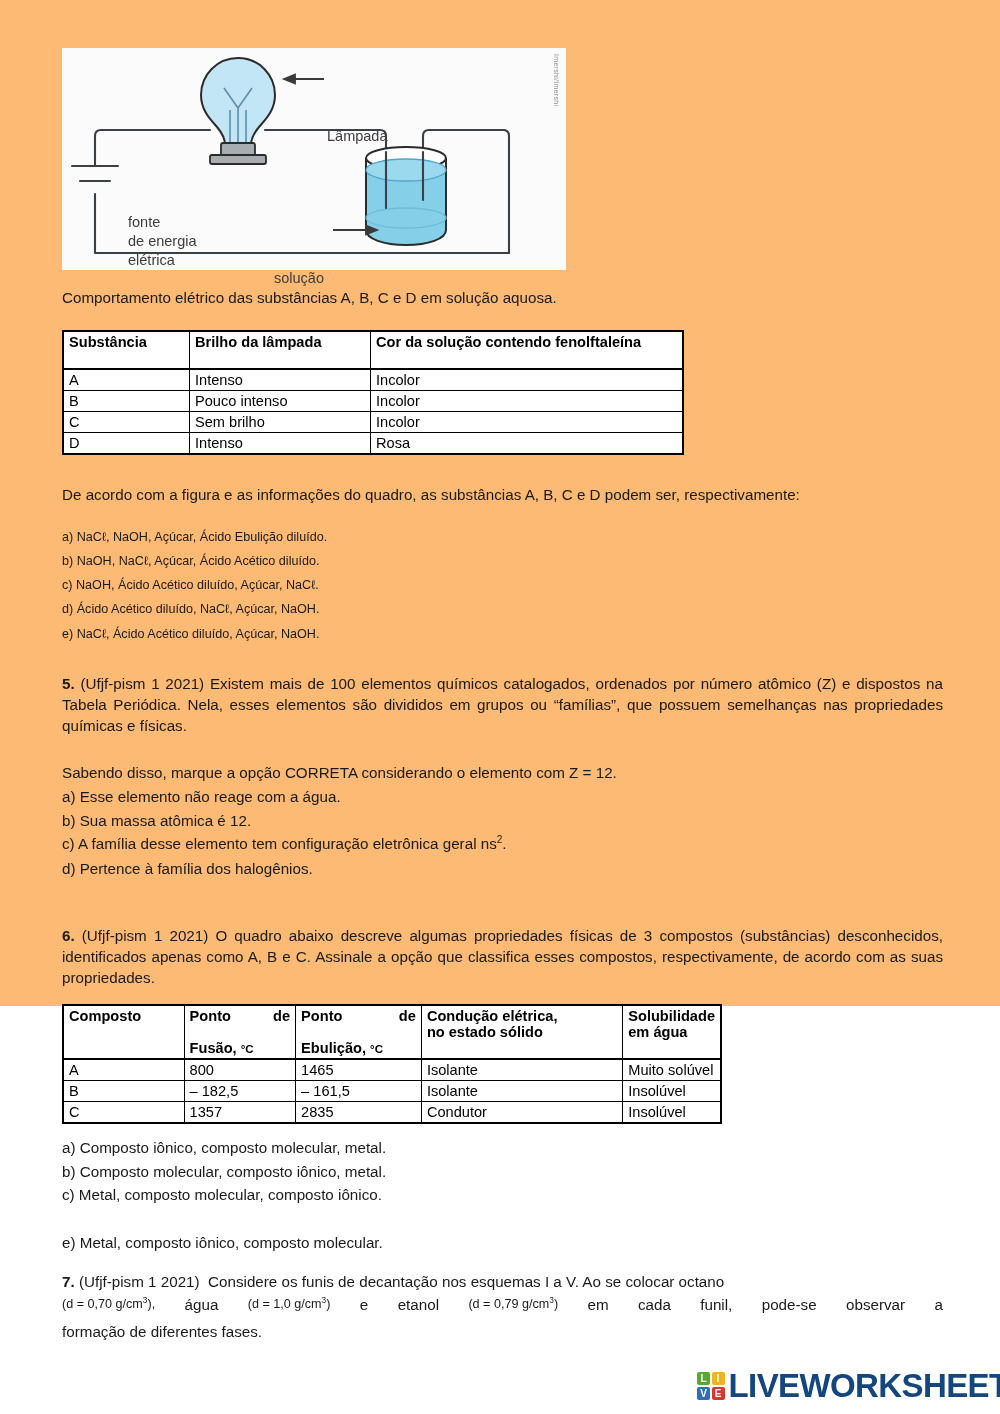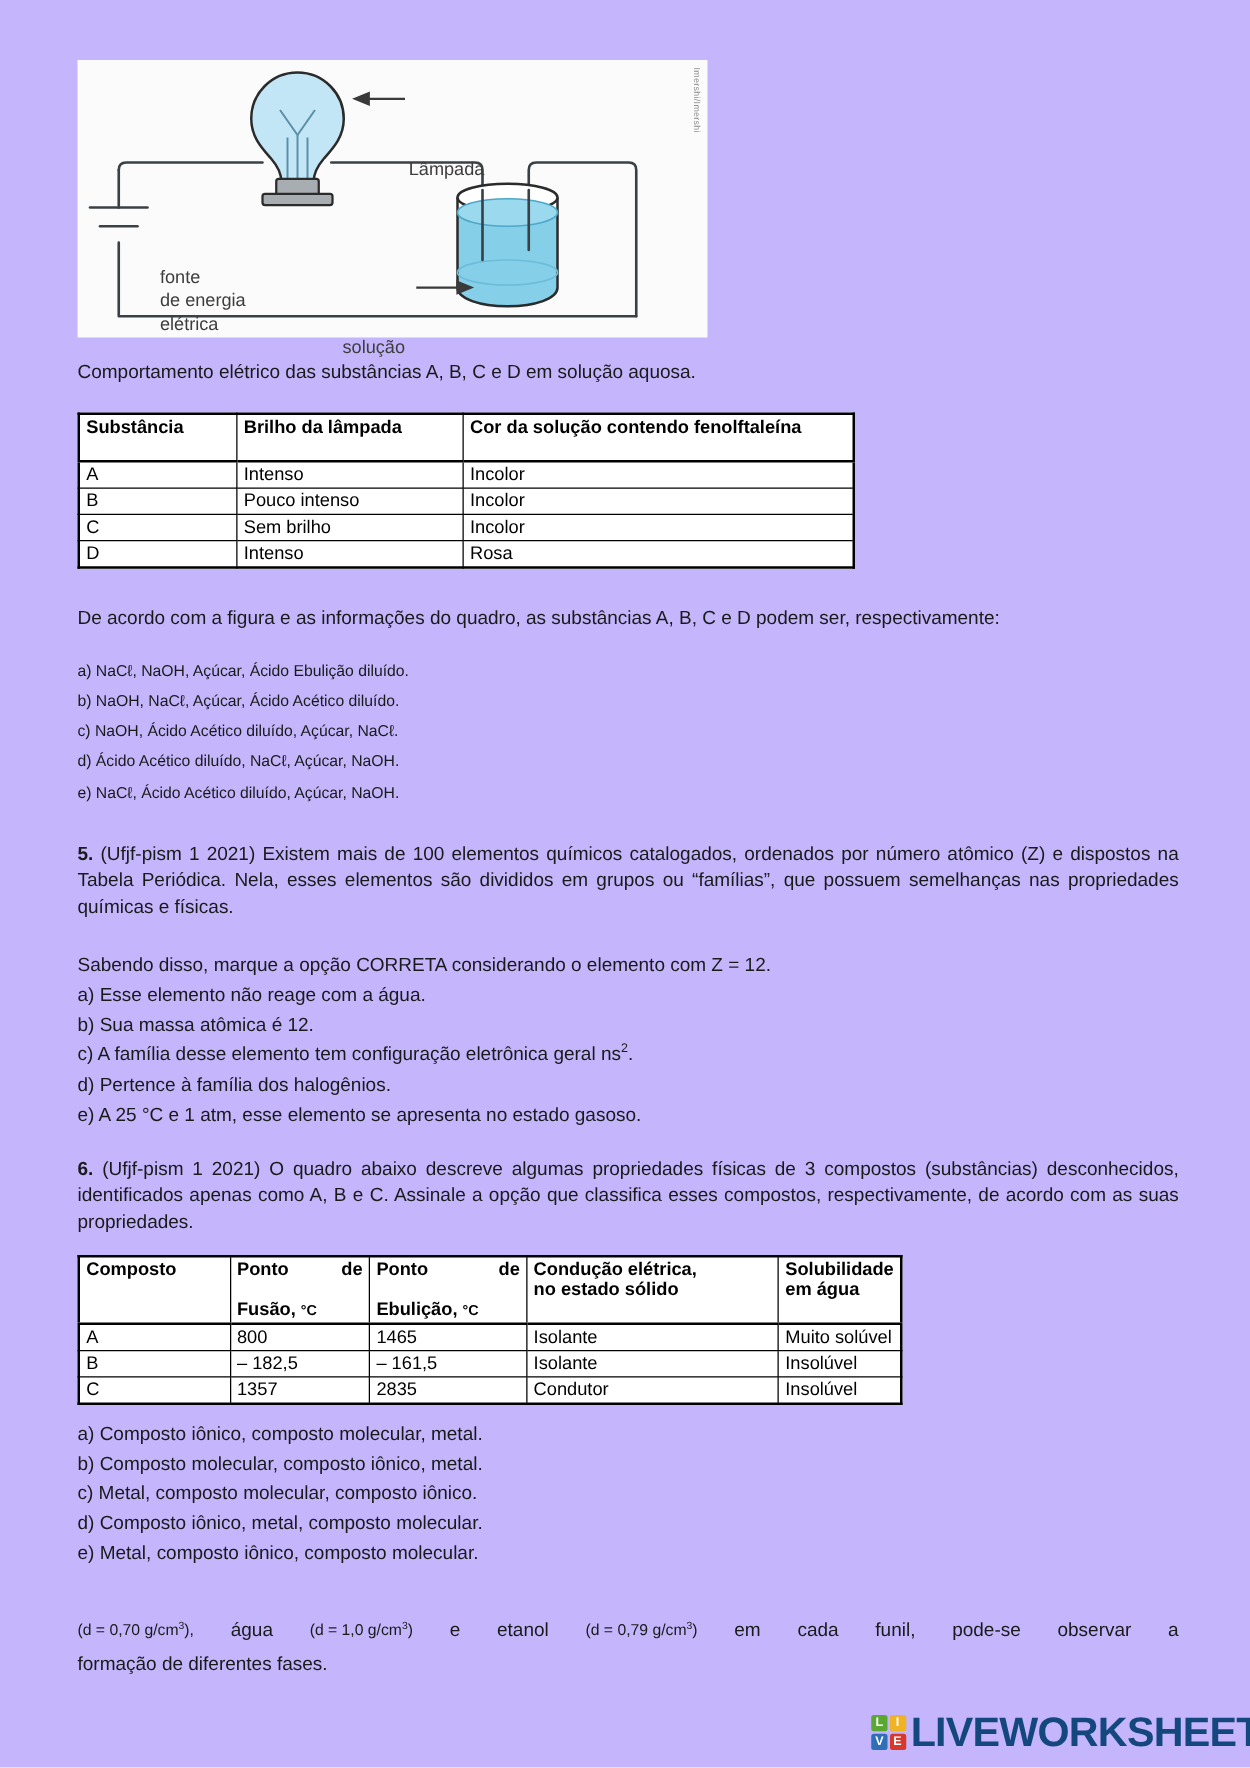--- a/index.html
+++ b/index.html
@@ -14,22 +14,22 @@
     position: relative;
     font-family: "Liberation Sans", sans-serif;
     color: #000000;
     overflow: hidden;
   }
 
   .page {
     position: absolute;
     left: 0; top: 0;
     width: 1000px;
-    height: 1414px;
-    background: #c4b5fd;
+    height: 1006px;
+    background: #fdba74;
   }
 
   
   .figure-wrap {
     position: absolute;
     left: 62px;
     top: 48px;
     width: 504px;
     height: 222px;
     background: #fbfbfb;
@@ -264,21 +264,20 @@
     <span>Existem mais de 100 elementos químicos catalogados, ordenados por número atômico (Z) e dispostos na Tabela Periódica. Nela, esses elementos são divididos em grupos ou “famílias”, que possuem semelhanças nas propriedades químicas e físicas.</span>
   </div>
 
   <div class="ptext" style="left:62px; top:762px; width:881px;">Sabendo disso, marque a opção CORRETA considerando o elemento com  Z = 12.</div>
   <div class="ptext" style="left:62px; top:786px;">a) Esse elemento não reage com a água.</div>
   <div class="ptext" style="left:62px; top:810px;">b) Sua massa atômica é 12.</div>
   <div class="ptext" style="left:62px; top:833px;">
     <span>c) A família desse elemento tem configuração eletrônica geral  ns</span><sup>2</sup><span>.</span>
   </div>
   <div class="ptext" style="left:62px; top:858px;">d) Pertence à família dos halogênios.</div>
-  <div class="ptext" style="left:62px; top:882px;">e) A  25 °C e 1 atm, esse elemento se apresenta no estado gasoso.</div>
 
   <div class="ptext just" style="left:62px; top:925px; width:881px;">
     <span style="font-weight:bold;">6.</span>
     <span>(Ufjf-pism 1 2021)</span>
     <span>O quadro abaixo descreve algumas propriedades físicas de 3 compostos (substâncias) desconhecidos, identificados apenas como A, B e C. Assinale a opção que classifica esses compostos, respectivamente, de acordo com as suas propriedades.</span>
   </div>
 
   <table class="qtable" style="left:62px; top:1004px; width:660px;padding-left:32px;">
     <thead>
       <tr>
@@ -322,23 +321,27 @@
         <td>2835</td>
         <td>Condutor</td>
         <td>Insolúvel</td>
       </tr>
     </tbody>
   </table>
 
   <div class="ptext" style="left:62px; top:1137px;">a) Composto iônico, composto molecular, metal.</div>
   <div class="ptext" style="left:62px; top:1184px;">c) Metal, composto molecular, composto iônico.</div>
   <div class="ptext" style="left:62px; top:1161px;">b) Composto molecular, composto iônico, metal.</div>
-  <div class="ptext" style="left:62px; top:1208px;">d) Composto iônico, metal, composto molecular.</div>
   <div class="ptext" style="left:62px; top:1232px;">e) Metal, composto iônico, composto molecular.</div>
 
+  <div class="ptext just" style="left:62px; top:1271px; width:881px;">
+    <span style="font-weight:bold;">7.</span>
+    <span>(Ufjf-pism 1 2021)</span>&nbsp;
+    <span>Considere os funis de decantação nos esquemas I a V. Ao se colocar octano</span>
+  </div>
 
   <div class="ptext" style="left:62px; top:1294px; width:881px; display:flex; justify-content:space-between; align-items:center;">
     <span class="small-chem">(d = 0,70 g/cm<sup>3</sup>),</span>
     <span>água</span>
     <span class="small-chem">(d = 1,0 g/cm<sup>3</sup>)</span>
     <span>e</span>
     <span>etanol</span>
     <span class="small-chem">(d = 0,79 g/cm<sup>3</sup>)</span>
     <span>em</span>
     <span>cada</span>

